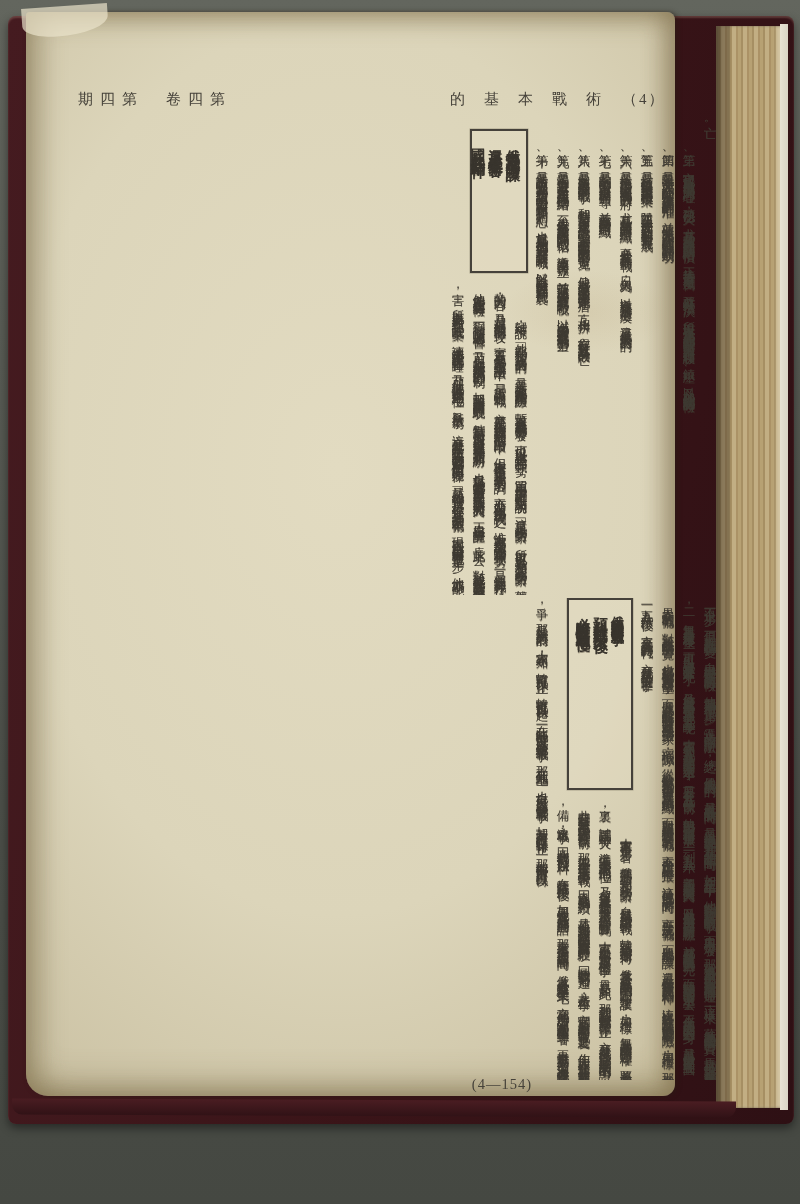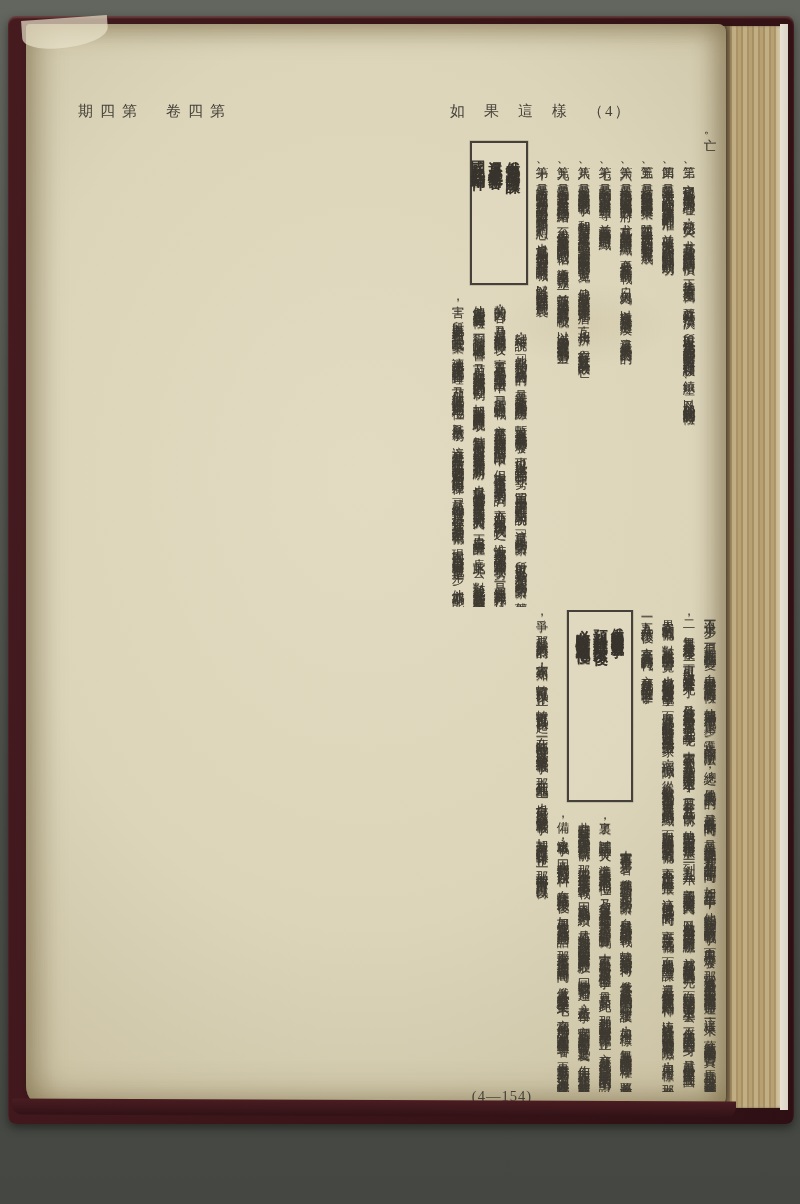--- a/index.html
+++ b/index.html
@@ -9,21 +9,21 @@
   .abs{position:absolute;}
   
   .cover{left:8px;top:16px;width:786px;height:1108px;background:linear-gradient(100deg,#451b20,#3a1418 55%,#2e1014);
          border-radius:8px;box-shadow:inset 0 2px 2px rgba(220,180,160,.25), 0 4px 10px rgba(0,0,0,.45);}
   
   .stack{left:716px;top:26px;width:64px;height:1082px;
          background:repeating-linear-gradient(90deg,#b7a173 0 3px,#a68f63 3px 5px,#c2ae83 5px 9px,#ab9266 9px 11px);
          box-shadow:inset 4px 0 3px rgba(60,50,35,.55), inset 14px 0 1px rgba(70,58,40,.45), inset -3px 0 4px rgba(255,250,235,.35);}
   .sliver{left:780px;top:24px;width:8px;height:1086px;background:linear-gradient(90deg,#e8e3d4,#d9d4c5);}
   
-  .page{left:26px;top:24px;width:700px;height:1084px;
+  .page{left:26px;top:12px;width:649px;height:1084px;
         background:
           radial-gradient(ellipse 120px 60px at 560px 300px, rgba(150,120,70,.10), rgba(150,120,70,0) 70%),
           radial-gradient(ellipse 90% 75% at 48% 42%, #e2dbc1 0%, #dcd5ba 55%, #cdc4a6 88%, #c3b995 100%),
           #d9d2b7;
         border-radius:4px 8px 12px 22px;
         box-shadow:inset 0 10px 25px rgba(120,100,60,.28), inset 0 -16px 30px rgba(110,92,55,.30),
                    inset 16px 0 26px rgba(95,78,45,.25), inset -14px 0 20px rgba(110,90,55,.30),
                    2px 0 5px rgba(40,30,18,.55);}
   .torn{left:-4px;top:-6px;width:86px;height:30px;background:#eae3ca;opacity:.7;
         transform:rotate(-4deg);border-radius:0 0 60% 40%;}
@@ -64,21 +64,21 @@
 <div class="abs stack"></div>
 <div class="abs sliver"></div>
 
 <div class="abs page">
   <div class="abs torn"></div>
 
   <div class="abs hdr hdr-left">
     <span>期四第　卷四第</span>
   </div>
   <div class="abs hdr hdr-right">
-    <span>如果這樣</span><span class="hdr-badge">（4）</span>
+    <span>的基本戰術</span><span class="hdr-badge">（4）</span>
   </div>
 
   <div class="abs band band-upper">
     <span class="pflow"><p class="para">亡。</p><p class="para indent">第三、它也了解蘇俄內部人民心理，積怨已久，尤其是其國內各民族間的積憤，正等待着史魔一倒，就要軒然潰決，所以現在也正是他需要時間來對內進行和緩、鎮壓、以及加強控制的時候。</p><p class="para indent">第四、是要阻滯北大西洋公約歐洲軍建軍計劃的批准，並破壞北大西洋公約國備戰計劃的成功。</p><p class="para indent">第五、是要打破美國對遠東的積極政策，並阻止亞洲反共同盟和新的力量底長成。</p><p class="para indent">第六、是要拖垮民主國家備戰各國的政府，尤其是對美國的經濟組織，必要使其長期備戰，日久力竭，以導致其無形癱瘓，這是俄共最大的目的。</p><p class="para indent">第七、是要削弱美國對自由世界的領導，並癱瘓聯合國的組織。</p><p class="para indent">第八、是要製造民主國家間的戰爭，和特別是要如史達林所說的「強調資本主義國家間戰爭的不可避免」，他只有導致民主國家間彼此矛盾，互相火拚，方得解救其本身的敗亡。</p><p class="para indent">第九、是要竭力製造世界對美國仇視的情緒，至少也要打擊美國在國際間的威信，導致美國孤立，並轉而減少各國對俄共的敵視，以減少美國對俄共戰備的力量。</p><p class="para indent">第十、是要誘致中立國家和所謂第三勢力國家對「和平」的幻想，也就是要使他們對假和平鼓舞吶喊，以解除自由世界的精神武裝。</p></span>
     <div class="inset-box box1">
       <span class="box-line box-title">俄帝最毒的陰謀</span>
       <span class="box-line">還是在鬆懈各</span>
       <span class="box-line">國反共的精神</span>
     </div>
     <span class="pflow"><p class="para indent">歸結來說，他此次「和平」攻勢的目的，是要護衛他共產集團防線，暫求避免新戰爭的爆發，也可以說這是「和平」守勢，照軍用名詞更正確一點來說明，這就是「攻勢防禦」，所以也可名爲「和平」的攻勢防禦，然而他此次和平攻勢的內容，乃是其退却以前的佯攻。實質上在他共產主義辯證法中，是所謂「退却戰」，亦就是正在由進攻到退却的一個階段中。但大家習慣了這和平攻勢的名詞，亦不妨以此慣用名詞代之，惟大家都要認識他這次和平攻勢，是一個退却戰才行。總之他希望在這個時候，得到一個喘息的機會，乃可先加強其對俄國內部的控制，加緊其對附庸國的統馭，特別是要加深對自由世界本身的矛盾和糾紛。也就是說他看着自由世界民主各國政府和人民，正在日漸覺醒，長此下去，對於他赤化世界的政策將受到空前的危害，所以必要再給他一片安眠藥，讓他來重新沉迷昏睡，乃可任他俄共恢復主動地位，爲所欲爲了。這亦就是共匪在大陸上對我們政府所慣用的規律，就是他「你進我退」「你退我進」的基本戰術，現在因爲自由世界對他進了一步，他亦就不能</p></span>

